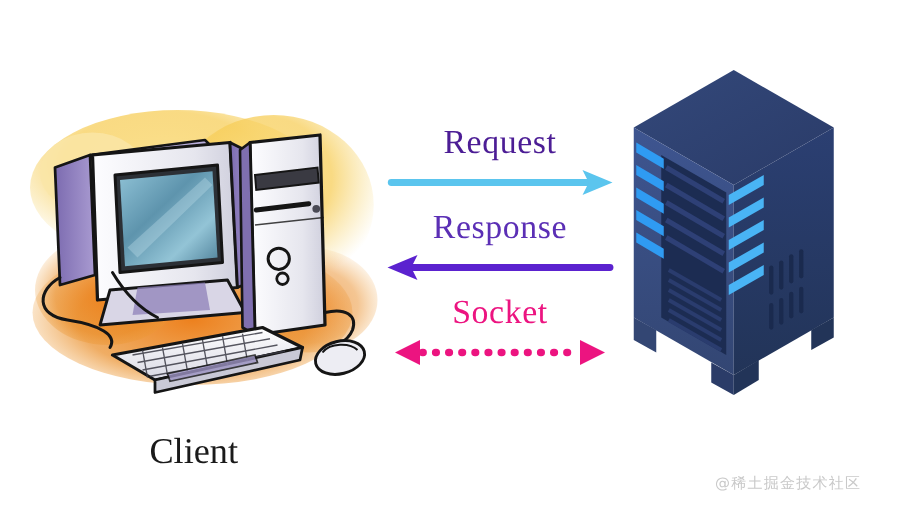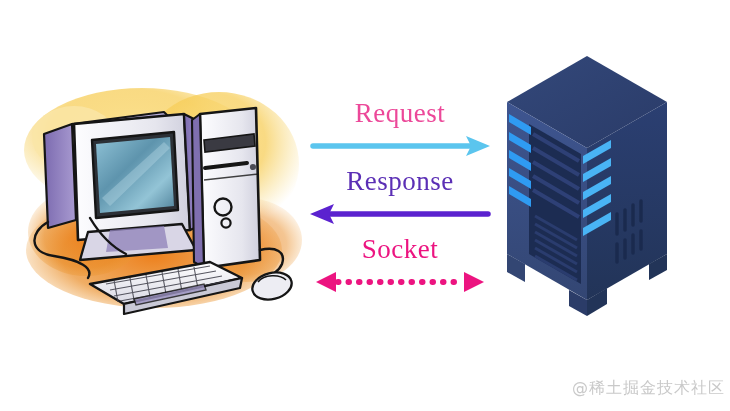--- a/index.html
+++ b/index.html
@@ -79,21 +79,21 @@
     top: 345px;
     width: 230px;
     text-align: center;
   }
 
   .watermark {
     position: absolute;
     left: 572px;
     top: 378px;
     font-family: "DejaVu Sans", sans-serif;
-    font-size: 16px;
+    font-size: 12px;
     color: #c9c9c9;
     letter-spacing: 1px;
     white-space: nowrap;
   }
 </style>
 </head>
 <body>
 
 <div id="canvas">
 
@@ -192,21 +192,21 @@
       </g>
 
       <g>
         <ellipse cx="258" cy="214" rx="20" ry="13" transform="rotate(-14 258 214)" fill="#EDEDF3" stroke="#151515" stroke-width="2.3"></ellipse>
         <path d="M244 210 C250 202 266 202 272 208" fill="none" stroke="#151515" stroke-width="1.6"></path>
       </g>
     </svg>
   </div>
 
   <div class="flow-group" id="flow-request">
-    <div class="flow-label" style="color:#ec4899">Request</div>
+    <div class="flow-label" style="color:#4c1d95">Request</div>
     <svg class="flow-arrow" viewBox="0 0 200 24">
       <line x1="13" y1="12" x2="172" y2="12" stroke="#5BC5EE" stroke-width="5.5" stroke-linecap="round"></line>
       <path d="M166 2 L190 12 L166 22 L171 12 Z" fill="#5BC5EE"></path>
     </svg>
   </div>
 
   <div class="flow-group" id="flow-socket">
     <div class="flow-label" style="color:#EC1480">Socket</div>
     <svg class="flow-arrow" viewBox="0 0 200 24">
       <line x1="38" y1="12" x2="162" y2="12" stroke="#EC1480" stroke-width="6" stroke-linecap="round" stroke-dasharray="0.5 10"></line>
@@ -300,15 +300,16 @@
 
       <g>
         <path d="M12 206 L30 216 L30 234 L12 224 Z" fill="#334673"></path>
         <path d="M74 242 L92 252 L92 268 L74 258 Z" fill="#2B3C68"></path>
         <path d="M92 252 L112 240 L112 256 L92 268 Z" fill="#223458"></path>
         <path d="M154 216 L172 206 L172 222 L154 232 Z" fill="#223458"></path>
       </g>
     </svg>
   </div>
 
+  <div class="caption" id="caption-client">Client</div>
   <div class="watermark">@稀土掘金技术社区</div>
 
 </div>
 
 </body></html>

